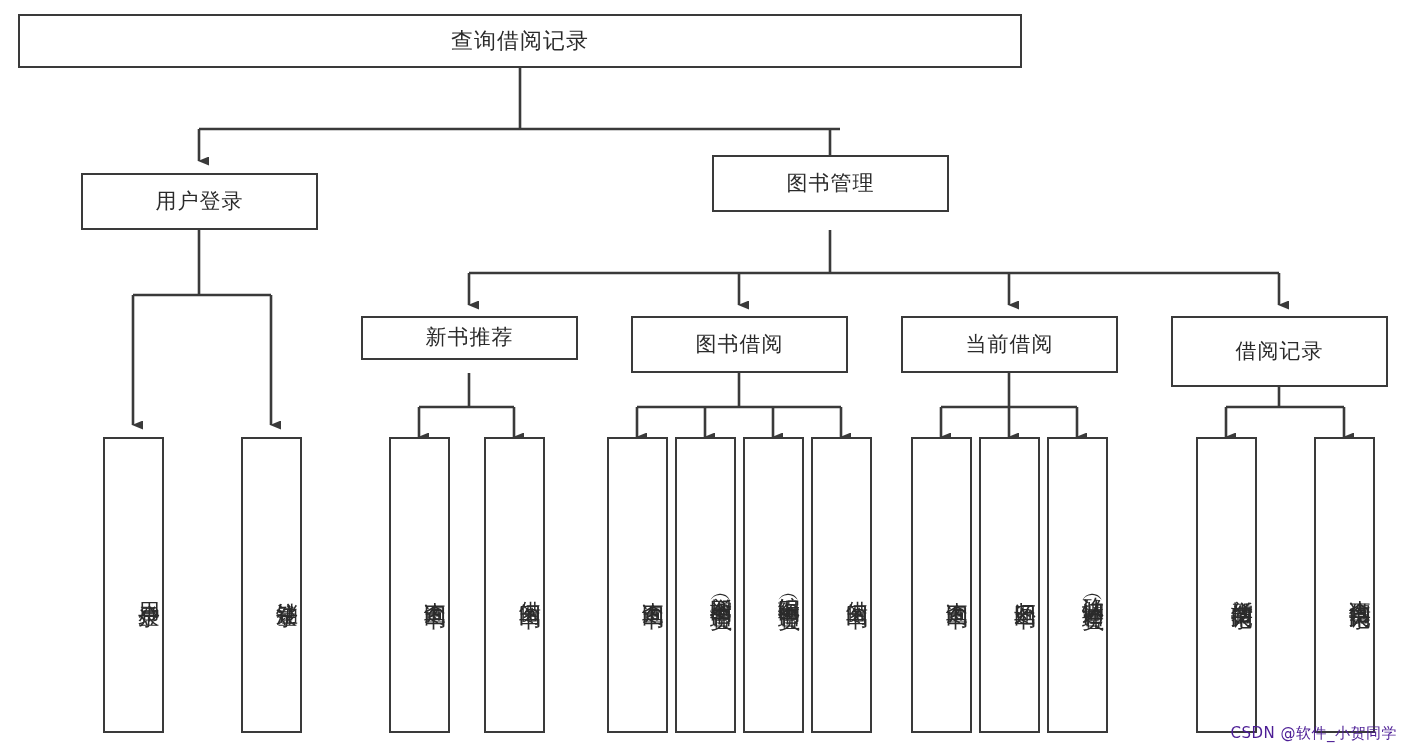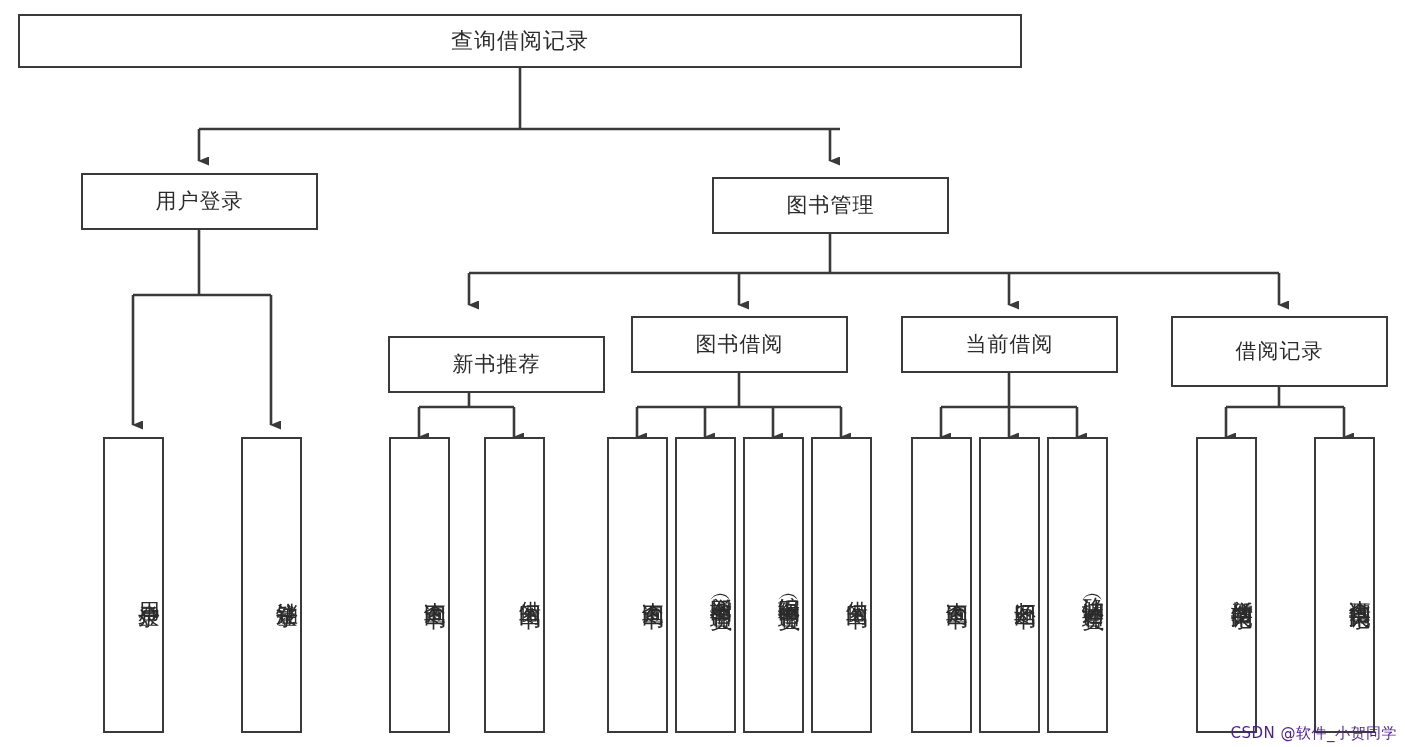--- a/index.html
+++ b/index.html
@@ -125,25 +125,25 @@
     </g>
   </svg>
 
   <div class="node node-h" id="root-node" style="left:18px; top:14px; width:1004px; height:54px;">
     <span>查询借阅记录</span>
   </div>
 
   <div class="node node-h" style="left:81px; top:173px; width:237px; height:57px;">
     <span>用户登录</span>
   </div>
-  <div class="node node-h" style="left:712px; top:177px; width:237px; height:57px;">
+  <div class="node node-h" style="left:712px; top:155px; width:237px; height:57px;">
     <span>图书管理</span>
   </div>
 
-  <div class="node node-h" style="left:361px; top:336px; width:217px; height:57px;margin-left:27px;">
+  <div class="node node-h" style="left:361px; top:316px; width:217px; height:44px;">
     <span>新书推荐</span>
   </div>
   <div class="node node-h" style="left:631px; top:316px; width:217px; height:57px;">
     <span>图书借阅</span>
   </div>
   <div class="node node-h" style="left:901px; top:316px; width:217px; height:57px;">
     <span>当前借阅</span>
   </div>
   <div class="node node-h" style="left:1171px; top:316px; width:217px; height:71px;">
     <span>借阅记录</span>

